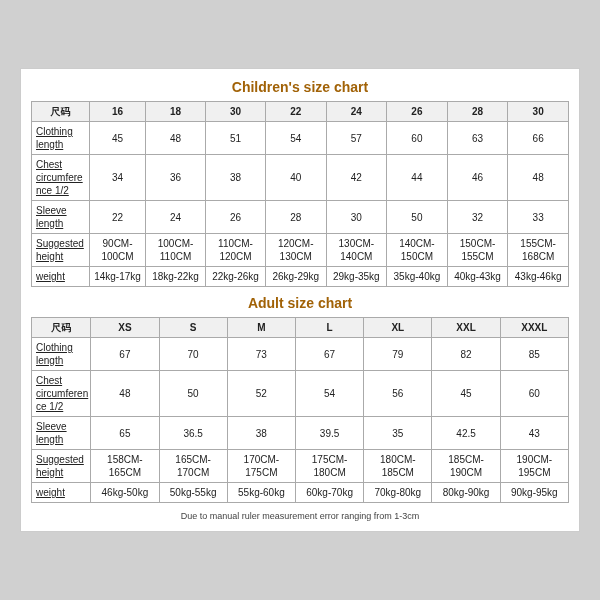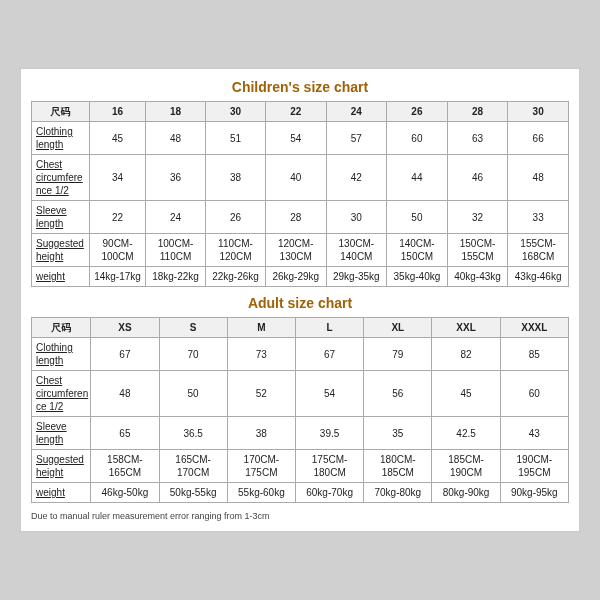--- a/index.html
+++ b/index.html
@@ -46,20 +46,21 @@
       text-align: left;
       padding-left: 4px;
       font-weight: normal;
       white-space: normal;
       word-break: break-word;
       max-width: 60px;
       min-width: 55px;
       text-decoration: underline;
     }
     .note {
+      text-align: center;
       font-size: 9px;
       color: #444;
       margin-top: 4px;
     }
   </style>
 </head>
 <body>
 
 <div class="card">
 

